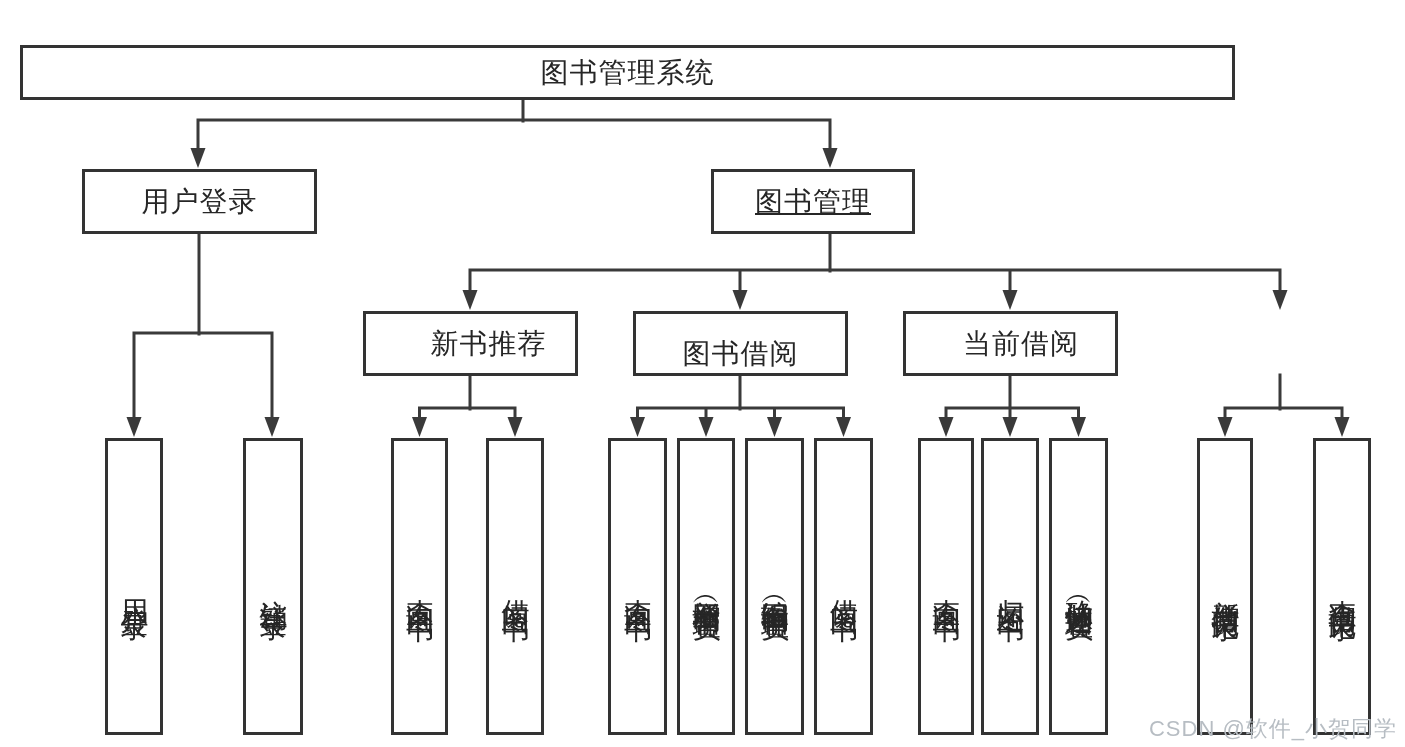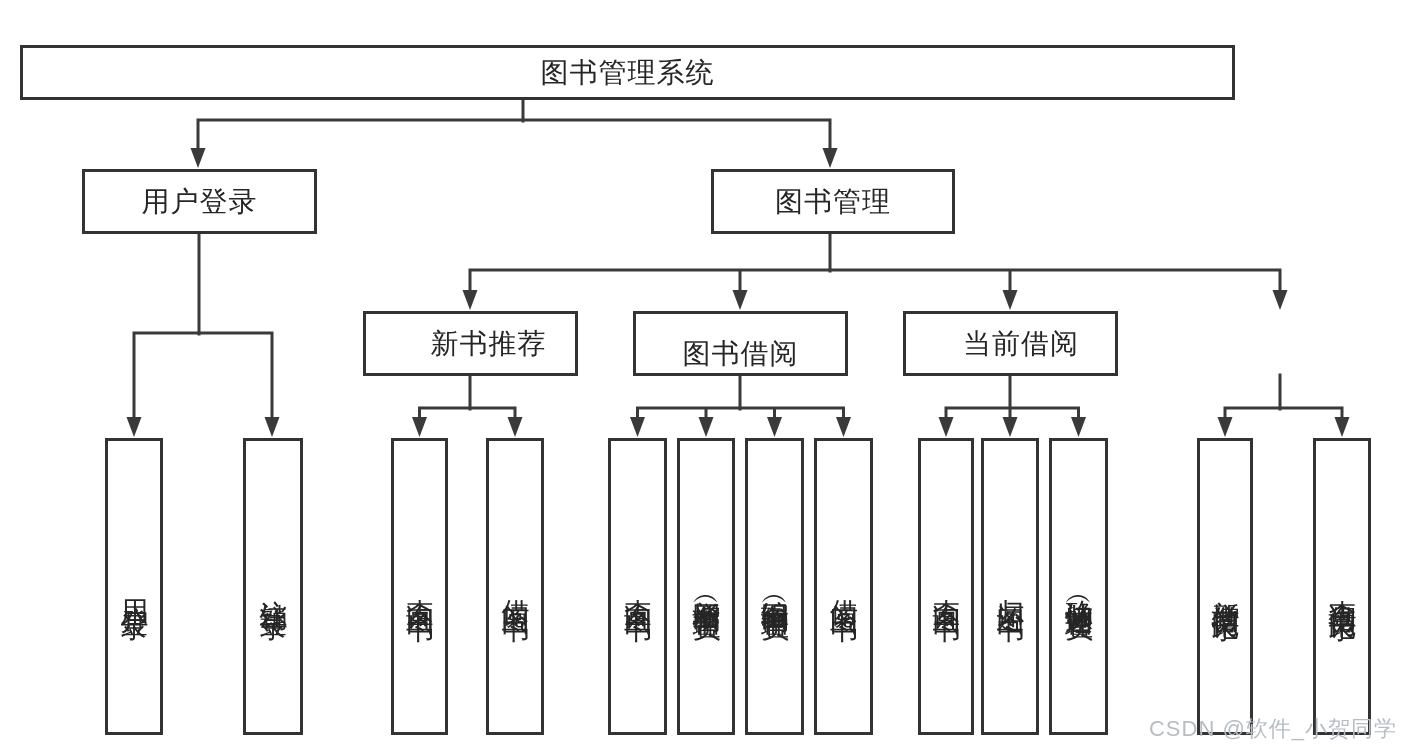--- a/index.html
+++ b/index.html
@@ -96,21 +96,21 @@
     </g>
   </svg>
 
   <div class="box h" style="left:20px; top:13px; width:1215px; height:55px;margin-top:32px;">
     <span>图书管理系统</span>
   </div>
 
   <div class="box h" style="left:82px; top:169px; width:235px; height:65px;">
     <span>用户登录</span>
   </div>
-  <div class="box h" style="left:711px; top:169px; width:244px; height:65px;">
+  <div class="box h" style="left:711px; top:169px; width:204px; height:65px;text-decoration:underline;">
     <span>图书管理</span>
   </div>
 
   <div class="box h" style="left:363px; top:311px; width:215px; height:65px;padding-left:36px;">
     <span>新书推荐</span>
   </div>
   <div class="box h" style="left:633px; top:311px; width:215px; height:65px;align-items:flex-end;">
     <span>图书借阅</span>
   </div>
   <div class="box h" style="left:903px; top:311px; width:215px; height:65px;padding-left:21px;">

